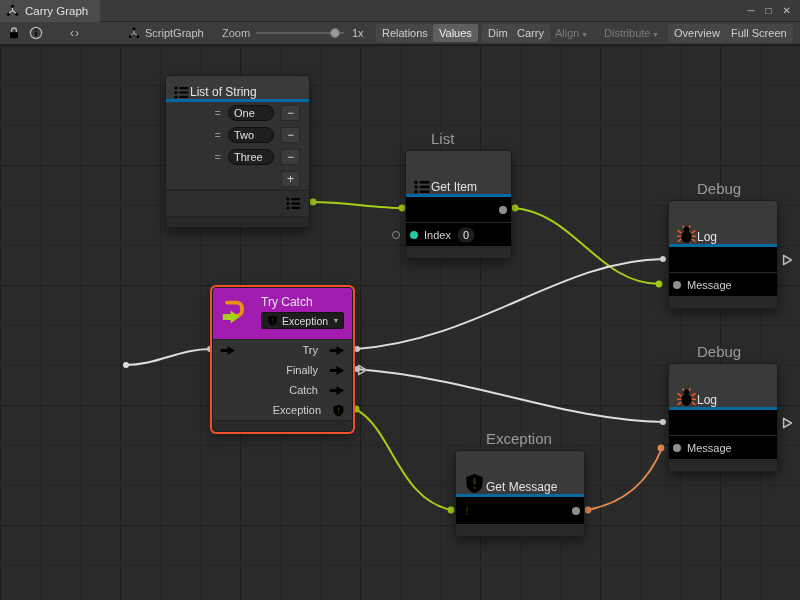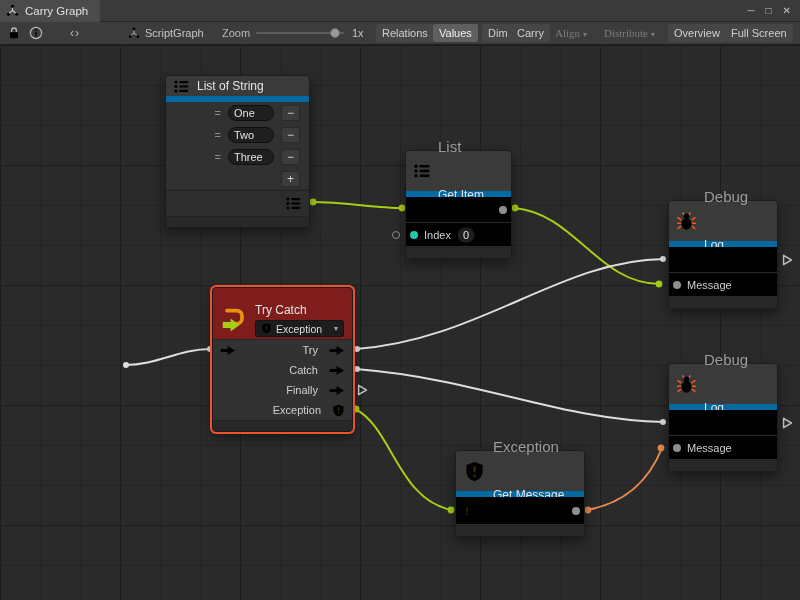--- a/index.html
+++ b/index.html
@@ -19,21 +19,21 @@
   
   .toolbar { position:absolute; top:22px; left:0; right:0; height:23px; background:#3c3c3c;
     border-bottom:1px solid #1e1e1e; font-size:11px; color:#c6c6c6; z-index:10; }
   .titem { position:absolute; top:50%; transform:translateY(-50%); white-space:nowrap; }
   .ticon { width:14px; height:14px; color:#b9b9b9; display:block; }
   .collapse { color:#b9b9b9; font-size:12px; letter-spacing:1px; }
   .crumb { display:flex; align-items:center; gap:5px; }
   .crumb svg { width:12px; height:12px; color:#b9b9b9; }
   .tbtn { padding:3px 6px; border-radius:2px; background:#464646; color:#cfcfcf; }
   .tbtn.active { background:#5f5f5f; color:#f0f0f0;text-align:right; }
-  .tbtn.disabled { background:transparent; color:#7b7b7b;font-family:Liberation Serif, serif; }
+  .tbtn.disabled { background:transparent; color:#7b7b7b; }
   .tbtn .caret { font-size:8px; margin-left:3px; }
   .slider { width:88px; height:14px; position:relative; }
   .slider .track { position:absolute; top:6px; left:0; right:0; height:2px; background:#5d5d5d; border-radius:1px; }
   .slider .handle { position:absolute; top:2px; left:74px; width:10px; height:10px;
     border-radius:50%; background:#9a9a9a; border:1px solid #6b6b6b; }
 
   
   .canvas { position:absolute; top:45px; left:0; width:800px; height:555px;
     background-color:#2a2a2a;
     background-image:
@@ -41,22 +41,22 @@
       linear-gradient(90deg,#1e1e1e 1px, transparent 1px),
       linear-gradient(#242424 1px, transparent 1px),
       linear-gradient(90deg,#242424 1px, transparent 1px);
     background-size:120px 120px,120px 120px,40px 40px,40px 40px; }
   .wires { position:absolute; top:0; left:0; width:800px; height:555px; z-index:1; }
 
   
   .node { position:absolute; background:#313131; border:1px solid #1c1c1c; border-radius:4px;
     box-shadow:0 5px 12px rgba(0,0,0,.45); color:#ccc; z-index:2; }
   .node.selected { box-shadow:0 0 0 2px #f0502a, 0 5px 12px rgba(0,0,0,.45); }
-  .node-header { display:flex; align-items:center; gap:8px; padding:0 8px; background:#3a3a3a;
-    border-bottom:6px solid #0369a1; border-radius:3px 3px 0 0; height:46px; }
+  .node-header { display:flex; align-items:flex-end; gap:1px; padding:0 8px; background:#3a3a3a;
+    border-bottom:3px solid #0369a1; border-radius:3px 3px 0 0; height:46px; }
   .node-header.small { height:26px; }
   .titles .cat { font-size:15px; color:#9b9b9b; line-height:11px; }
   .titles .ttl { font-size:12px; color:#e4e4e4; line-height:14px;margin-top:36px; }
   .node-footer { height:11px; background:#282828; border-top:1px solid #222;
     border-radius:0 0 3px 3px; }
   .port-row { position:relative; display:flex; align-items:center; height:24px; padding:0 4px;
     background:#000000; border-bottom:1px solid #2a2a2a; gap:6px; }
   .port-row.flow { justify-content:space-between; height:26px; }
   .plabel { font-size:11px; color:#cfcfcf; }
   .arrow { width:16px; height:11px; color:#a6ce16; display:block; }
@@ -77,22 +77,22 @@
     padding-left:5px; }
   .sqbtn { width:19px; height:16px; background:#3c3c3c; border:1px solid #292929;
     border-radius:2px; color:#cfcfcf; font-size:12px; display:flex; align-items:center;
     justify-content:center; line-height:1; }
   .plus-row { display:flex; justify-content:flex-end; height:22px; align-items:center;
     padding:0 9px; border-bottom:1px solid #2a2a2a; }
   .list-out-row { position:relative; display:flex; align-items:center; justify-content:flex-end;
     height:26px; padding:0 8px; background:#2d2d2d; border-top:1px solid #242424; }
 
   
-  .tc-header { display:flex; align-items:flex-start; gap:10px; padding:15px 8px 0 8px;
-    background:#7f1d1d; border-bottom:1px solid #252525; border-radius:3px 3px 0 0; height:52px; }
+  .tc-header { display:flex; align-items:flex-start; gap:16px; padding:7px 8px 0 8px;
+    background:#a21caf; border-bottom:1px solid #252525; border-radius:3px 3px 0 0; height:52px; }
   .tc-right { display:flex; flex-direction:column; gap:3px; flex:1; }
   .dropdown { display:flex; align-items:center; gap:4px; height:17px; background:#1d1d1d;
     border:1px solid #141414; border-radius:2px; padding:0 5px; font-size:10.5px; color:#ddd; }
   .dropdown .dcaret { margin-left:auto; font-size:8px; color:#a8a8a8; }
   .tc-row { position:relative; display:flex; align-items:center; height:20px; padding:0 7px;
     background:#323232; gap:6px; }
   .tc-row .plabel { margin-left:auto; margin-right:5px; }
 
   .loop-icon { width:25px; height:25px; border-radius:6px; background:#84b21c;
     display:flex; align-items:center; justify-content:center; flex:0 0 auto; }
@@ -387,32 +387,32 @@
     <div class="tc-row">
       <svg class="arrow">
           <use href="#sym-arrow"></use>
         </svg>
       <span class="plabel">Try</span>
       <svg class="arrow">
           <use href="#sym-arrow"></use>
         </svg>
     </div>
     <div class="tc-row">
-      <span class="plabel">Catch</span>
-      <svg class="arrow">
-          <use href="#sym-arrow"></use>
-        </svg>
-    </div>
-    <div class="tc-row">
       <span class="plabel">Finally</span>
       <svg class="arrow">
           <use href="#sym-arrow"></use>
         </svg>
       <svg class="tri-out">
           <use href="#sym-tri"></use>
+        </svg>
+    </div>
+    <div class="tc-row">
+      <span class="plabel">Catch</span>
+      <svg class="arrow">
+          <use href="#sym-arrow"></use>
         </svg>
     </div>
     <div class="tc-row">
       <span class="plabel">Exception</span>
       <svg class="iconsvg" style="width:13px;height:13px;color:#ef9c14">
           <use href="#sym-shield"></use>
         </svg>
     </div>
     <div class="node-footer"></div>
   </div>

